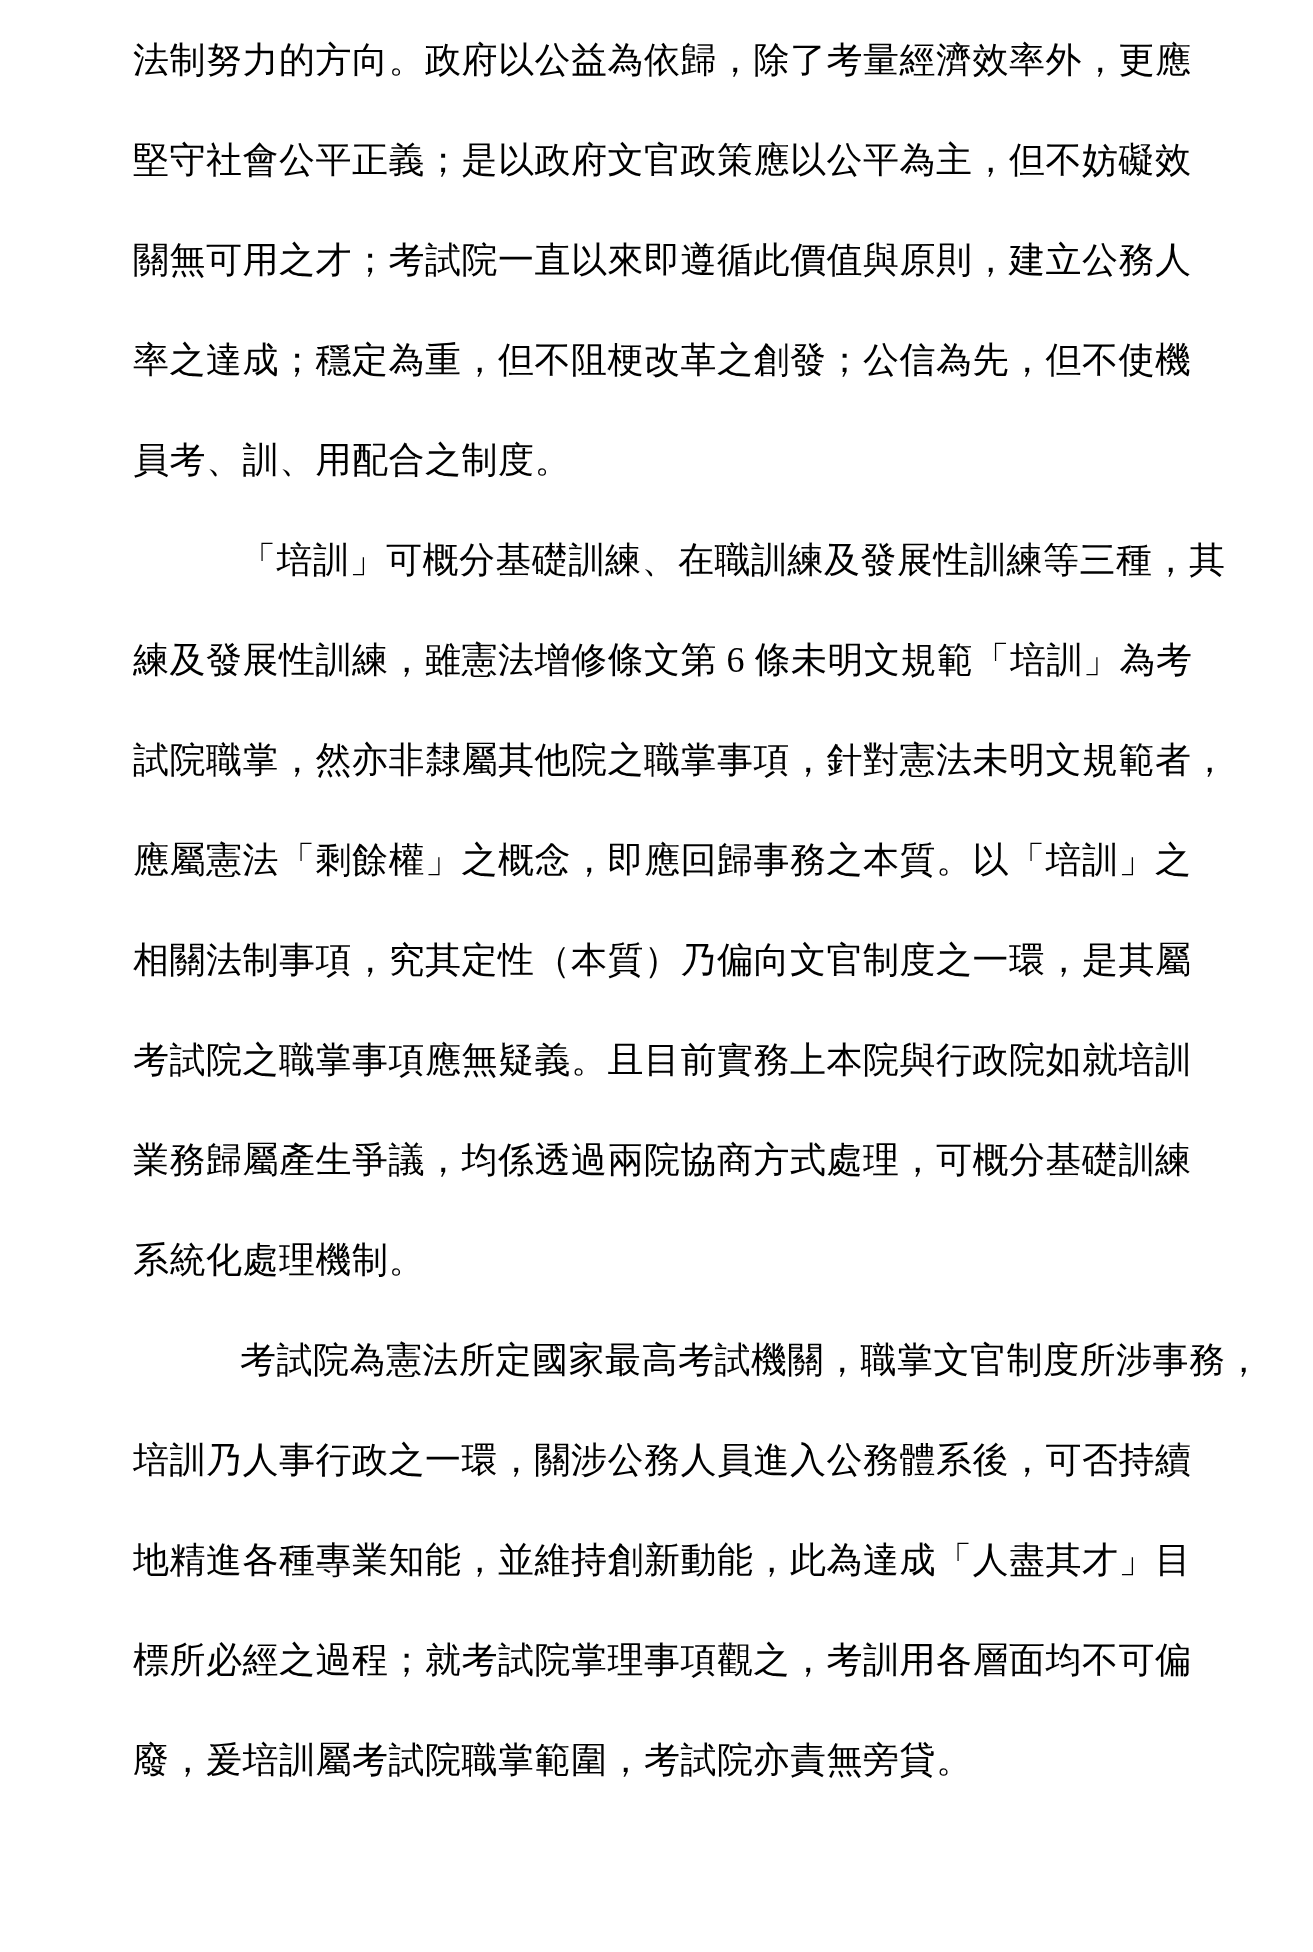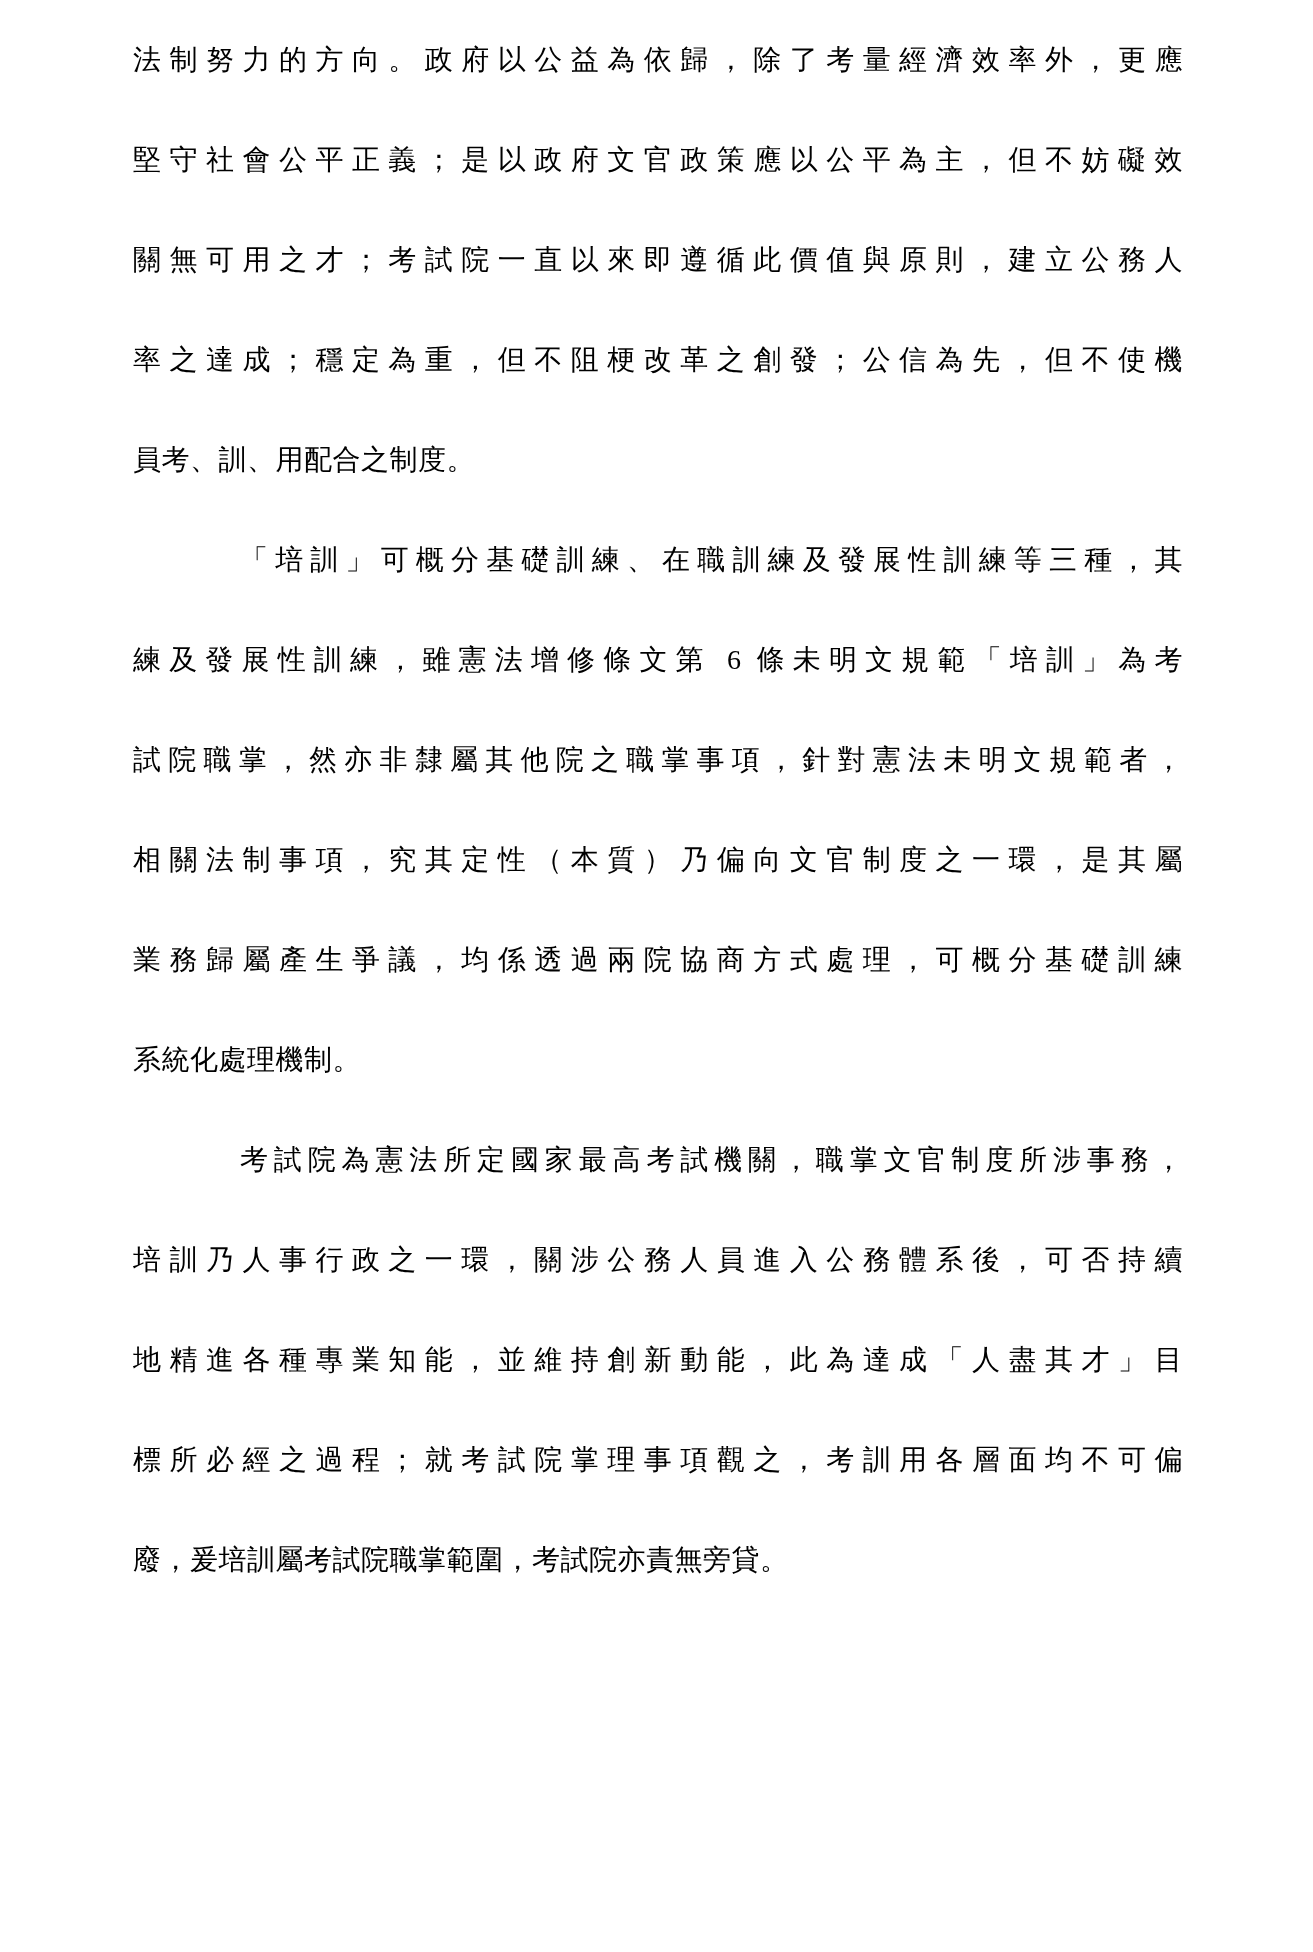--- a/index.html
+++ b/index.html
@@ -22,21 +22,21 @@
     top: 10px;
     width: 1050px;
   }
   .para {
     margin: 0;
     padding: 0;
   }
   .line {
     height: 100px;
     line-height: 100px;
-    font-size: 28px;
+    font-size: 36px;
     letter-spacing: 0.5px;
     white-space: nowrap;
     text-align: justify;
     text-align-last: justify;
     text-justify: inter-character;
     color: #000000;
   }
   .line.indent {
     text-indent: 107px;
   }
@@ -56,21 +56,23 @@
       <div class="line">堅守社會公平正義；是以政府文官政策應以公平為主，但不妨礙效</div>
       <div class="line">關無可用之才；考試院一直以來即遵循此價值與原則，建立公務人</div>
       <div class="line">率之達成；穩定為重，但不阻梗改革之創發；公信為先，但不使機</div>
       <div class="line lastline">員考、訓、用配合之制度。</div>
     </div>
 
     <div class="para">
       <div class="line indent">「培訓」可概分基礎訓練、在職訓練及發展性訓練等三種，其</div>
       <div class="line">練及發展性訓練，雖憲法增修條文第 6 條未明文規範「培訓」為考</div>
       <div class="line">試院職掌，然亦非隸屬其他院之職掌事項，針對憲法未明文規範者，</div>
+      <div class="line">應屬憲法「剩餘權」之概念，即應回歸事務之本質。以「培訓」之</div>
       <div class="line">相關法制事項，究其定性（本質）乃偏向文官制度之一環，是其屬</div>
+      <div class="line">考試院之職掌事項應無疑義。且目前實務上本院與行政院如就培訓</div>
       <div class="line">業務歸屬產生爭議，均係透過兩院協商方式處理，可概分基礎訓練</div>
       <div class="line lastline">系統化處理機制。</div>
     </div>
 
     <div class="para">
       <div class="line indent">考試院為憲法所定國家最高考試機關，職掌文官制度所涉事務，</div>
       <div class="line">培訓乃人事行政之一環，關涉公務人員進入公務體系後，可否持續</div>
       <div class="line">地精進各種專業知能，並維持創新動能，此為達成「人盡其才」目</div>
       <div class="line">標所必經之過程；就考試院掌理事項觀之，考訓用各層面均不可偏</div>
       <div class="line lastline">廢，爰培訓屬考試院職掌範圍，考試院亦責無旁貸。</div>

